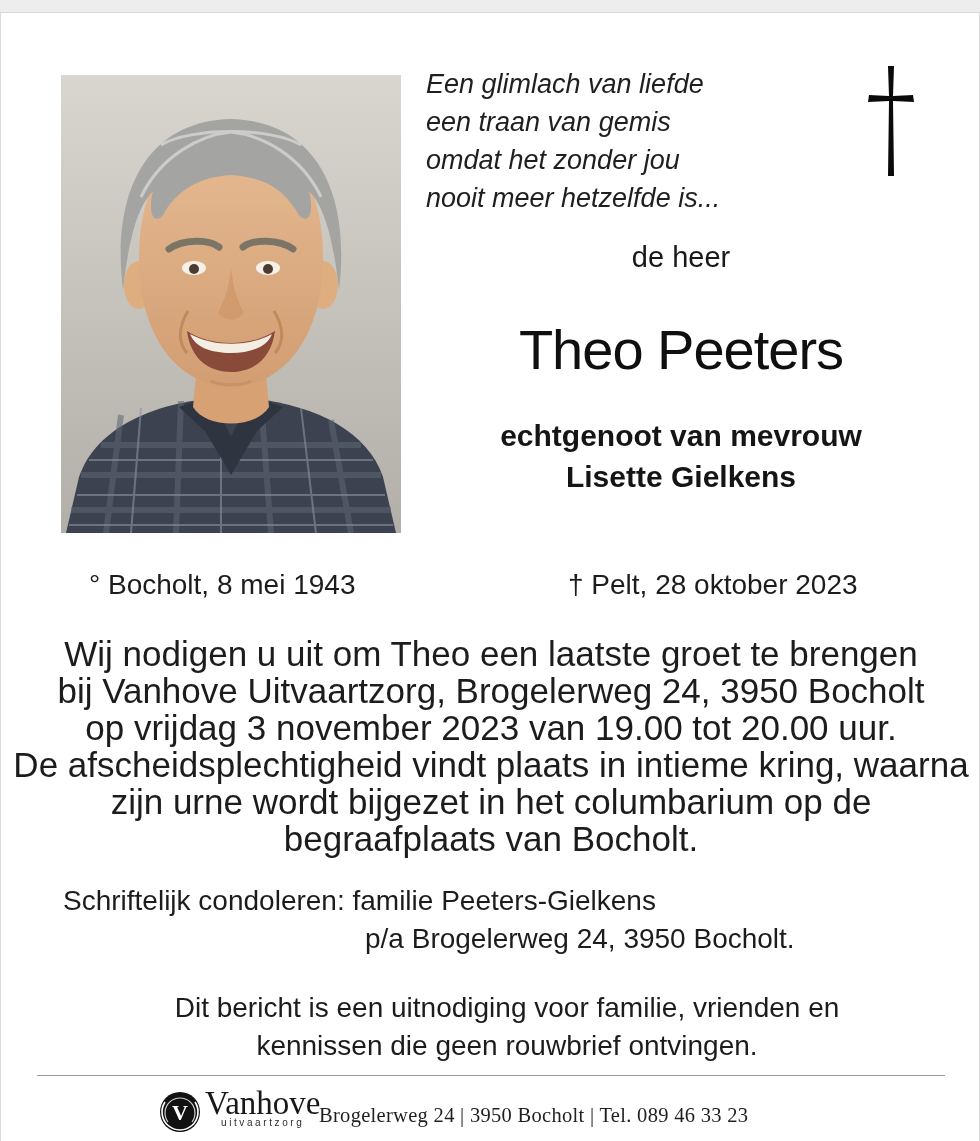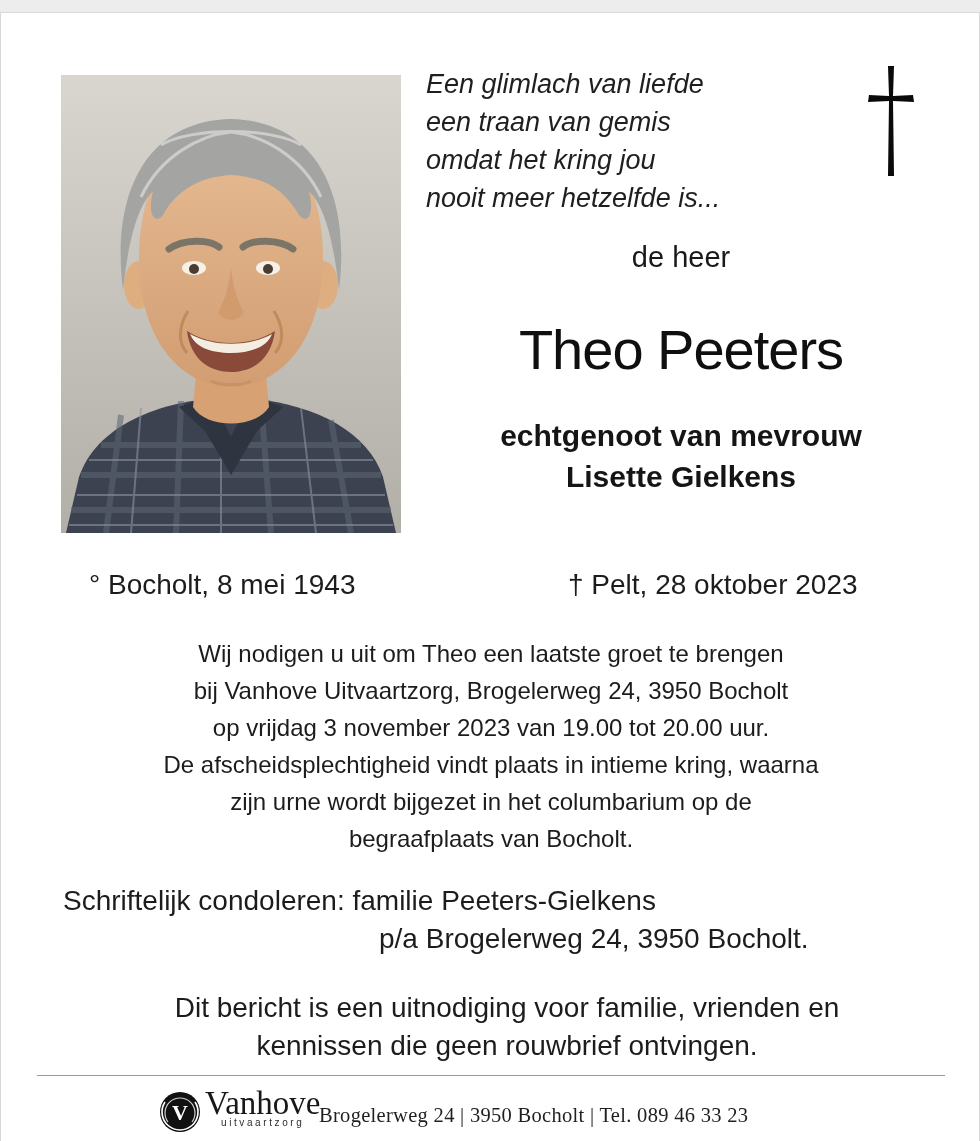--- a/index.html
+++ b/index.html
@@ -13,23 +13,23 @@
   .photo { position:absolute; left:60px; top:62px; width:340px; height:458px; overflow:hidden; }
   .photo svg { display:block; }
   .poem { position:absolute; left:425px; top:52px; font-style:italic; font-size:27px; line-height:38px; color:#1f1f1f; }
   .cross-icon { position:absolute; left:862px; top:52px; width:56px; height:112px; }
   .salutation { position:absolute; left:420px; top:228px; width:520px; text-align:center; font-size:29px; color:#191919; }
   .deceased-name { position:absolute; left:420px; top:304px; width:520px; text-align:center; font-size:56px; font-weight:normal; letter-spacing:-1px; color:#0f0f0f; }
   .spouse { position:absolute; left:420px; top:402px; width:520px; text-align:center; font-size:30px; font-weight:bold; line-height:41px; color:#151515; }
   .dates { position:absolute; left:0; top:556px; width:980px; height:34px; font-size:28px;padding-left:36px; }
   .birth { position:absolute; left:88px; top:0; }
   .death { position:absolute; left:567px; top:0; }
-  .invitation { position:absolute; left:0; top:622px; width:980px; text-align:center; font-size:24px; line-height:37px; color:#1c1c1c; }
+  .invitation { position:absolute; left:0; top:622px; width:980px; text-align:center; font-size:35px; line-height:37px; color:#1c1c1c; }
   .condolence-1 { position:absolute; left:62px; top:872px; font-size:28px; }
-  .condolence-2 { position:absolute; left:378px; top:910px; font-size:28px; }
+  .condolence-2 { position:absolute; left:364px; top:910px; font-size:28px; }
   .notice { position:absolute; left:16px; top:976px; width:980px; text-align:center; font-size:28px; line-height:38px; }
   .divider { position:absolute; left:36px; top:1062px; width:908px; border-top:1px solid #9a9a9a; }
   .logo { position:absolute; left:157px; top:1077px; width:44px; height:44px; }
   .brand { position:absolute; left:204px; top:1075px; font-family:"Liberation Serif", serif; }
   .brand-name { font-size:33px; color:#181818; line-height:30px; }
   .brand-tag { font-size:10px; letter-spacing:2.6px; color:#2e2e2e; margin-left:16px; margin-top:-1px; font-family:"Liberation Sans", sans-serif; }
   .contact { position:absolute; left:318px; top:1091px; font-size:20.5px; font-family:"Liberation Serif", serif; color:#1f1f1f; letter-spacing:0.3px; }
   .line { display:block; }
 </style>
 </head>
@@ -92,21 +92,21 @@
 
       <path d="M126 256 C150 272 190 272 214 256 C210 286 190 297 170 297 C150 297 130 286 126 256 Z" fill="#8a4a3a"></path>
       <path d="M129 259 C152 272 188 272 211 259 C206 272 190 278 170 278 C150 278 134 272 129 259 Z" fill="#f3ede2"></path>
       <path d="M150 306 C160 311 180 311 190 306" stroke="#c08a5e" stroke-width="3" fill="none" opacity="0.6"></path>
     </svg>
   </div>
 
   <div class="poem">
     <span class="line">Een glimlach van liefde</span>
     <span class="line">een traan van gemis</span>
-    <span class="line">omdat het kring jou</span>
+    <span class="line">omdat het zonder jou</span>
     <span class="line">nooit meer hetzelfde is...</span>
   </div>
 
   <div class="cross-icon">
     <svg viewBox="0 0 56 112" width="56" height="112">
       <path d="M25 1 L31 1 L30 31 L50 30 L51 37 L30 36 L31 111 L25 111 L26 36 L5 37 L6 30 L26 31 Z" fill="#0a0a0a"></path>
     </svg>
   </div>
 
   <div class="salutation">de heer</div>

